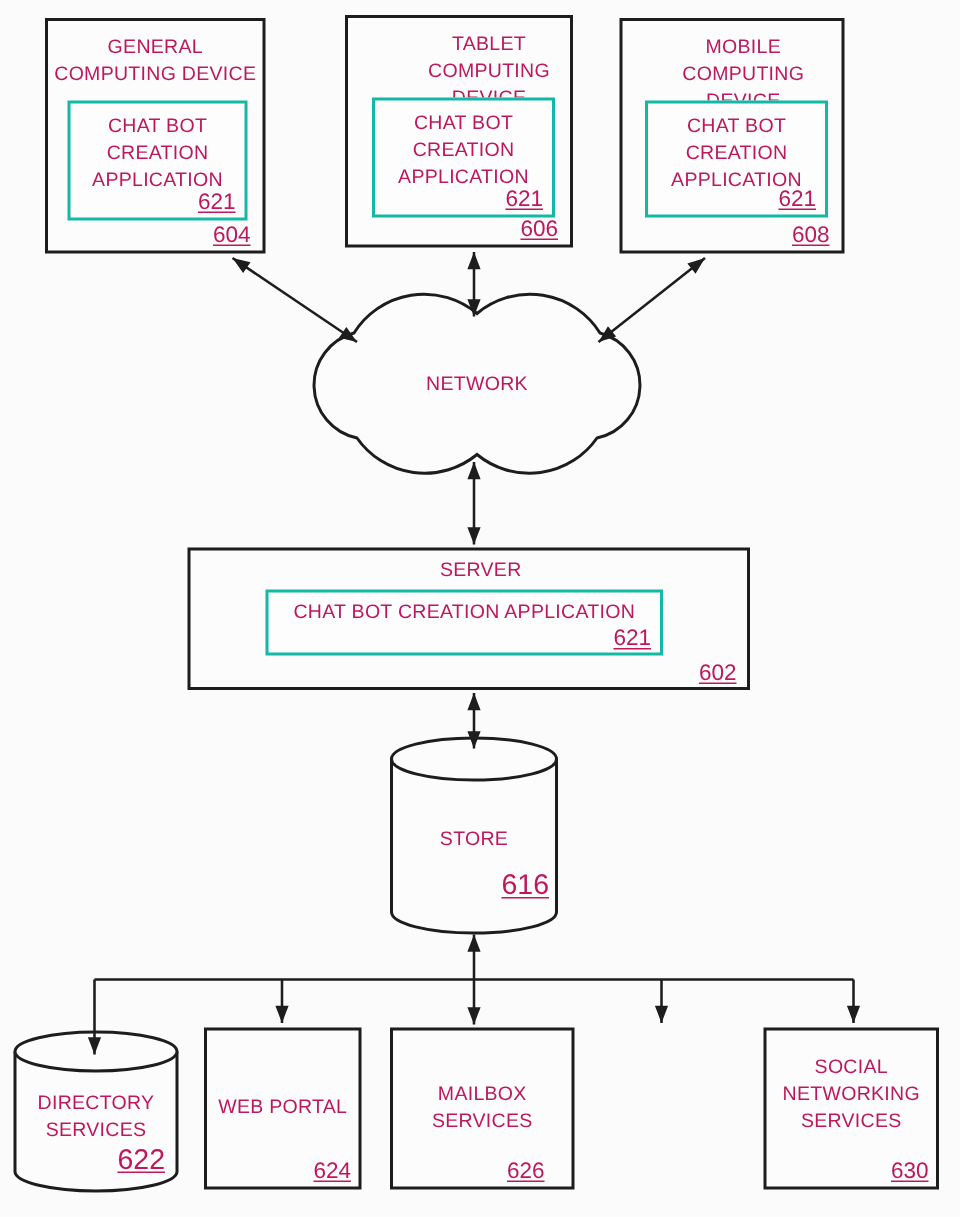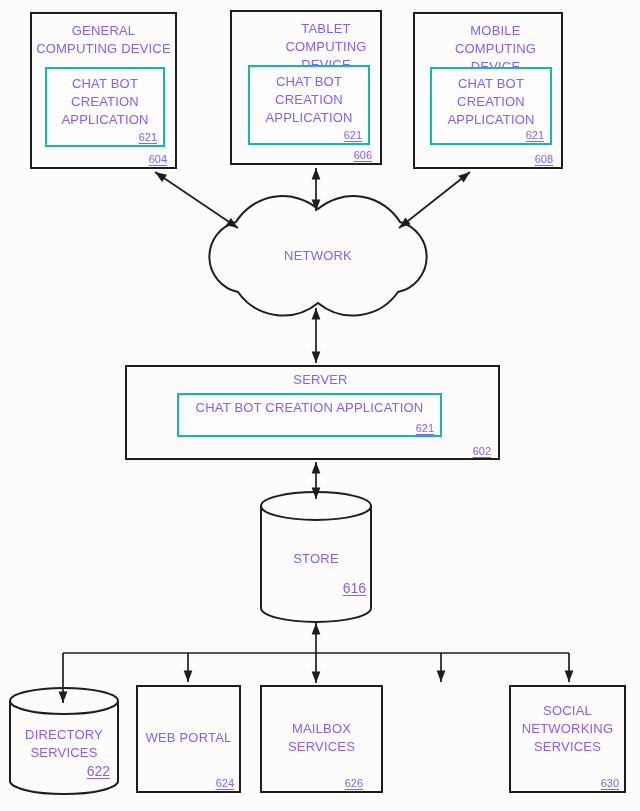--- a/index.html
+++ b/index.html
@@ -1,46 +1,46 @@
 <!DOCTYPE html>
 <html><head>
 <meta charset="utf-8">
 <style>
   html,body { margin:0; padding:0; }
   .canvas {
     position:relative; width:640px; height:811px;
     background:#fbfbfb;
     font-family:"Liberation Sans", sans-serif;
-    color:#8b5cf6;
+    color:#be185d;
     overflow:hidden;
   }
   svg.layer { position:absolute; left:0; top:0; z-index:1; }
   .box {
     position:absolute; box-sizing:border-box;
     border:2px solid #1d1d1d; background:#fcfcfc; z-index:2;
   }
   .inner-box {
     position:absolute; box-sizing:border-box;
     border:2px solid #14b8a6; background:#fdfdfd;
   }
   .lines { white-space:pre-line; }
   .title {
     position:absolute; left:0; right:0; text-align:center;
     font-size:13px; line-height:18px; letter-spacing:.2px;
   }
   .ref {
-    position:absolute; font-size:11px;
+    position:absolute; font-size:15px;
     text-decoration:underline; text-underline-offset:2px;
   }
   .floating-label {
     position:absolute; z-index:3; text-align:center;
     font-size:13px; line-height:18px; letter-spacing:.2px;
   }
   .floating-ref {
-    position:absolute; z-index:3; font-size:14px; text-align:right;
+    position:absolute; z-index:3; font-size:19px; text-align:right;
     text-decoration:underline; text-underline-offset:2px;
   }
 </style>
 </head>
 <body>
 
 <div class="canvas">
 
   <svg class="layer" width="640" height="811" viewBox="0 0 640 811">
     <defs>

